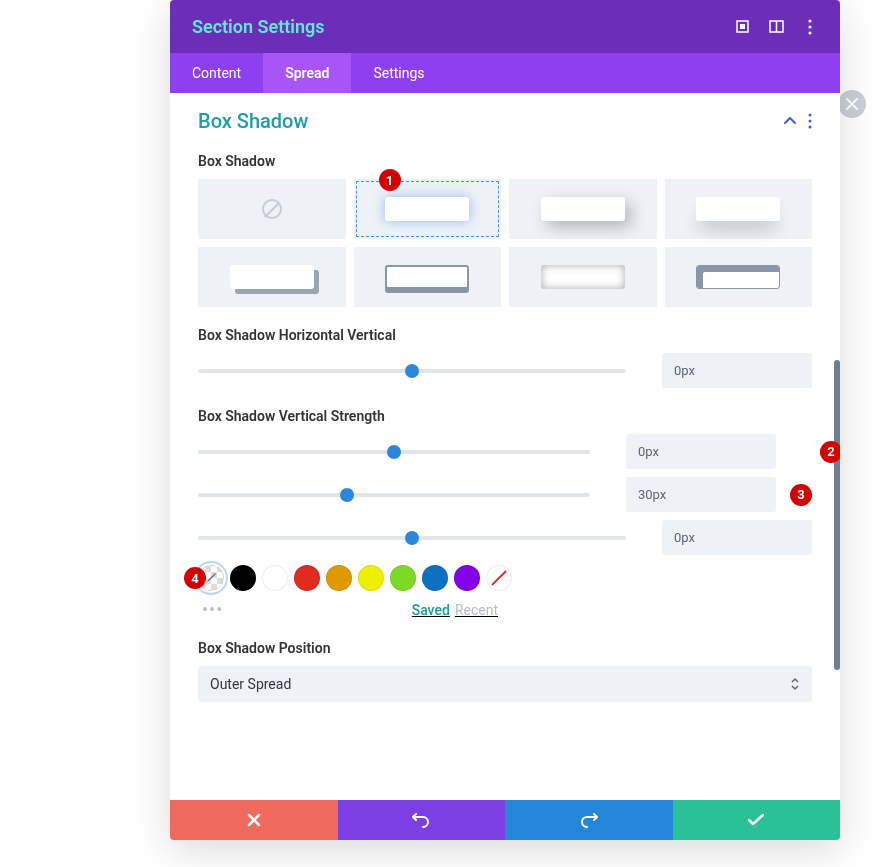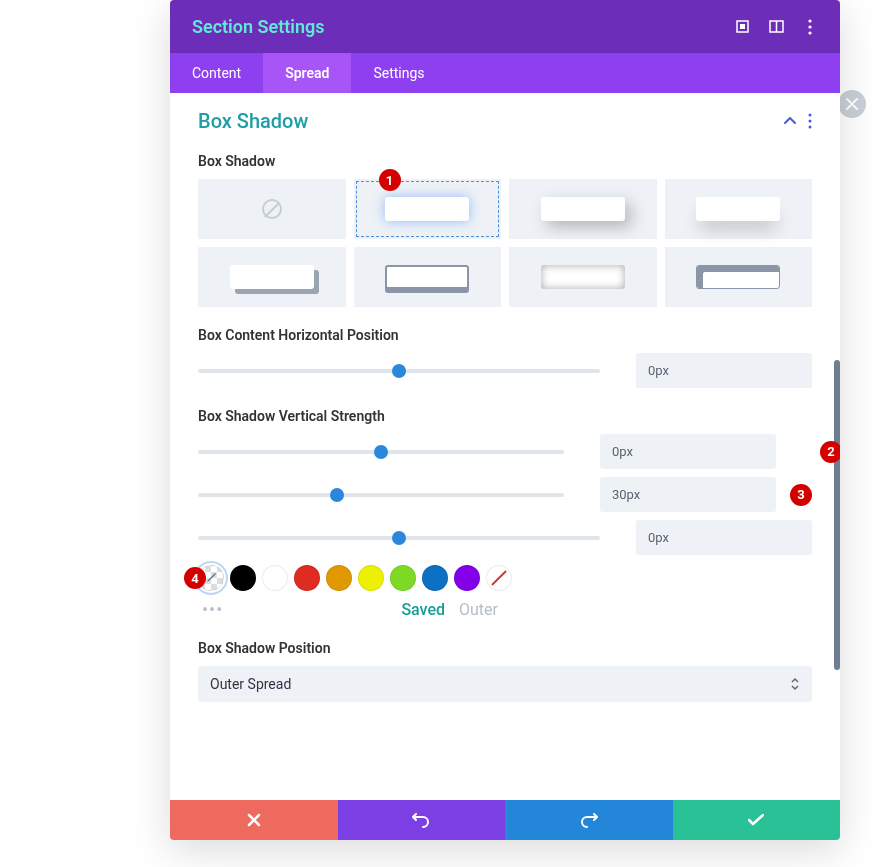--- a/index.html
+++ b/index.html
@@ -35,33 +35,33 @@
 .preset.offset .inner { box-shadow: 5px 5px 0 0 #9aa5b1; }
 .preset.outline .inner { border: 2px solid #8a95a5; box-shadow: 0 4px 0 0 #8a95a5; }
 .preset.inset1 .inner { box-shadow: inset 0 0 8px rgba(0,0,0,0.35); }
 .preset.inset2 .inner { box-shadow: inset 6px 6px 0 0 #8a95a5; border:1px solid #8a95a5; }
 .preset.selected { outline: 1px dashed #4a90e2; outline-offset: -3px; }
 
 .slider-row { display: flex; align-items: center; gap: 36px; margin-top: 8px; }
 .slider-wrap { flex: 1; position: relative; height: 20px; display: flex; align-items: center; }
 .track { width: 100%; height: 4px; background: #e0e5eb; border-radius: 2px; position: relative; }
 .thumb { position: absolute; width: 14px; height: 14px; background: #2b87da; border-radius: 50%; top: -5px; transform: translateX(-50%); cursor: grab; }
-.value-box { width: 176px; background: #eef2f6; padding: 10px 12px; font-size: 13px; color: #5a6472; border-radius: 3px; cursor: text; position: relative; }
+.value-box { width: 150px; background: #eef2f6; padding: 10px 12px; font-size: 13px; color: #5a6472; border-radius: 3px; cursor: text; position: relative; }
 
 .badge { position: absolute; width: 22px; height: 22px; background: #d40000; color: #fff; border-radius: 50%; font-size: 13px; font-weight: 700; display: flex; align-items: center; justify-content: center; z-index: 5; }
 
 .swatches { display: flex; gap: 6px; align-items: center; margin-top: 10px; flex-wrap: wrap; position: relative; }
 .swatch { width: 26px; height: 26px; border-radius: 50%; cursor: pointer; border: 1px solid rgba(0,0,0,0.08); position: relative; }
 .swatch.picker { background: repeating-conic-gradient(#ddd 0% 25%, #fff 0% 50%) 50% / 12px 12px; outline: 2px solid #bcd7f5; outline-offset: 2px; display:flex; align-items:center; justify-content:center; }
 .swatch.strike { background:#fff; position:relative; }
 .swatch.strike:after { content:""; position:absolute; left:2px; top:11px; width:20px; height:2px; background:#d33; transform: rotate(-45deg); }
 
 .swatch-row2 { display: flex; gap: 6px; margin-top: 8px; align-items: center; }
 .dots { color: #b8c0cc; font-size: 18px; letter-spacing: 1px; padding-left: 4px; }
-.pill-tabs { margin-left: auto; display: flex; gap: 14px; font-size: 16px; }
+.pill-tabs { margin-left: auto; display: flex; gap: 5px; font-size: 14px; text-decoration: underline; }
 .pill-saved { color: #159e93; font-weight: 500; cursor: pointer; }
 .pill-recent { color: #b5bdc7; cursor: pointer; }
 
 .select-box { background: #eef2f6; padding: 10px 12px; font-size: 14px; color: #334; border-radius: 3px; display: flex; justify-content: space-between; align-items: center; margin-top: 8px; cursor: pointer; }
 
 .modal-footer { display: flex; height: 40px; }
 .foot-btn { flex: 1; display: flex; align-items: center; justify-content: center; color: #fff; font-size: 16px; cursor: pointer; }
 .foot-cancel { background: #ef6a5e; }
 .foot-undo { background: #7b3fe4; }
 .foot-redo { background: #2386d9; }
@@ -154,21 +154,21 @@
           <div class="inner"></div>
         </div>
       <div class="preset inset1">
           <div class="inner"></div>
         </div>
       <div class="preset inset2">
           <div class="inner"></div>
         </div>
     </div>
 
-    <div class="field-label">Box Content Horizontal Position</div>
+    <div class="field-label">Box Shadow Horizontal Vertical</div>
     <div class="slider-row">
       <div class="slider-wrap">
         <div class="track">
             <div class="thumb" style="left:50%"></div>
           </div>
       </div>
       <div class="value-box">0px</div>
     </div>
 
     <div class="field-label">Box Shadow Vertical Strength</div>
@@ -215,21 +215,21 @@
       <div class="swatch" style="background:#edf000"></div>
       <div class="swatch" style="background:#7cda24"></div>
       <div class="swatch" style="background:#0c71c3"></div>
       <div class="swatch" style="background:#8300e9"></div>
       <div class="swatch strike"></div>
     </div>
     <div class="swatch-row2" style="width:300px">
       <span class="dots">•••</span>
       <div class="pill-tabs">
         <span class="pill-saved">Saved</span>
-        <span class="pill-recent">Outer</span>
+        <span class="pill-recent">Recent</span>
       </div>
     </div>
 
     <div class="field-label">Box Shadow Position</div>
     <div class="select-box">
       <span>Outer Spread</span>
       <span>
         <svg width="10" height="14" viewBox="0 0 10 14">
             <path d="M2 5 L5 2 L8 5 M2 9 L5 12 L8 9" fill="none" stroke="#667" stroke-width="1.5"></path>
           </svg>

